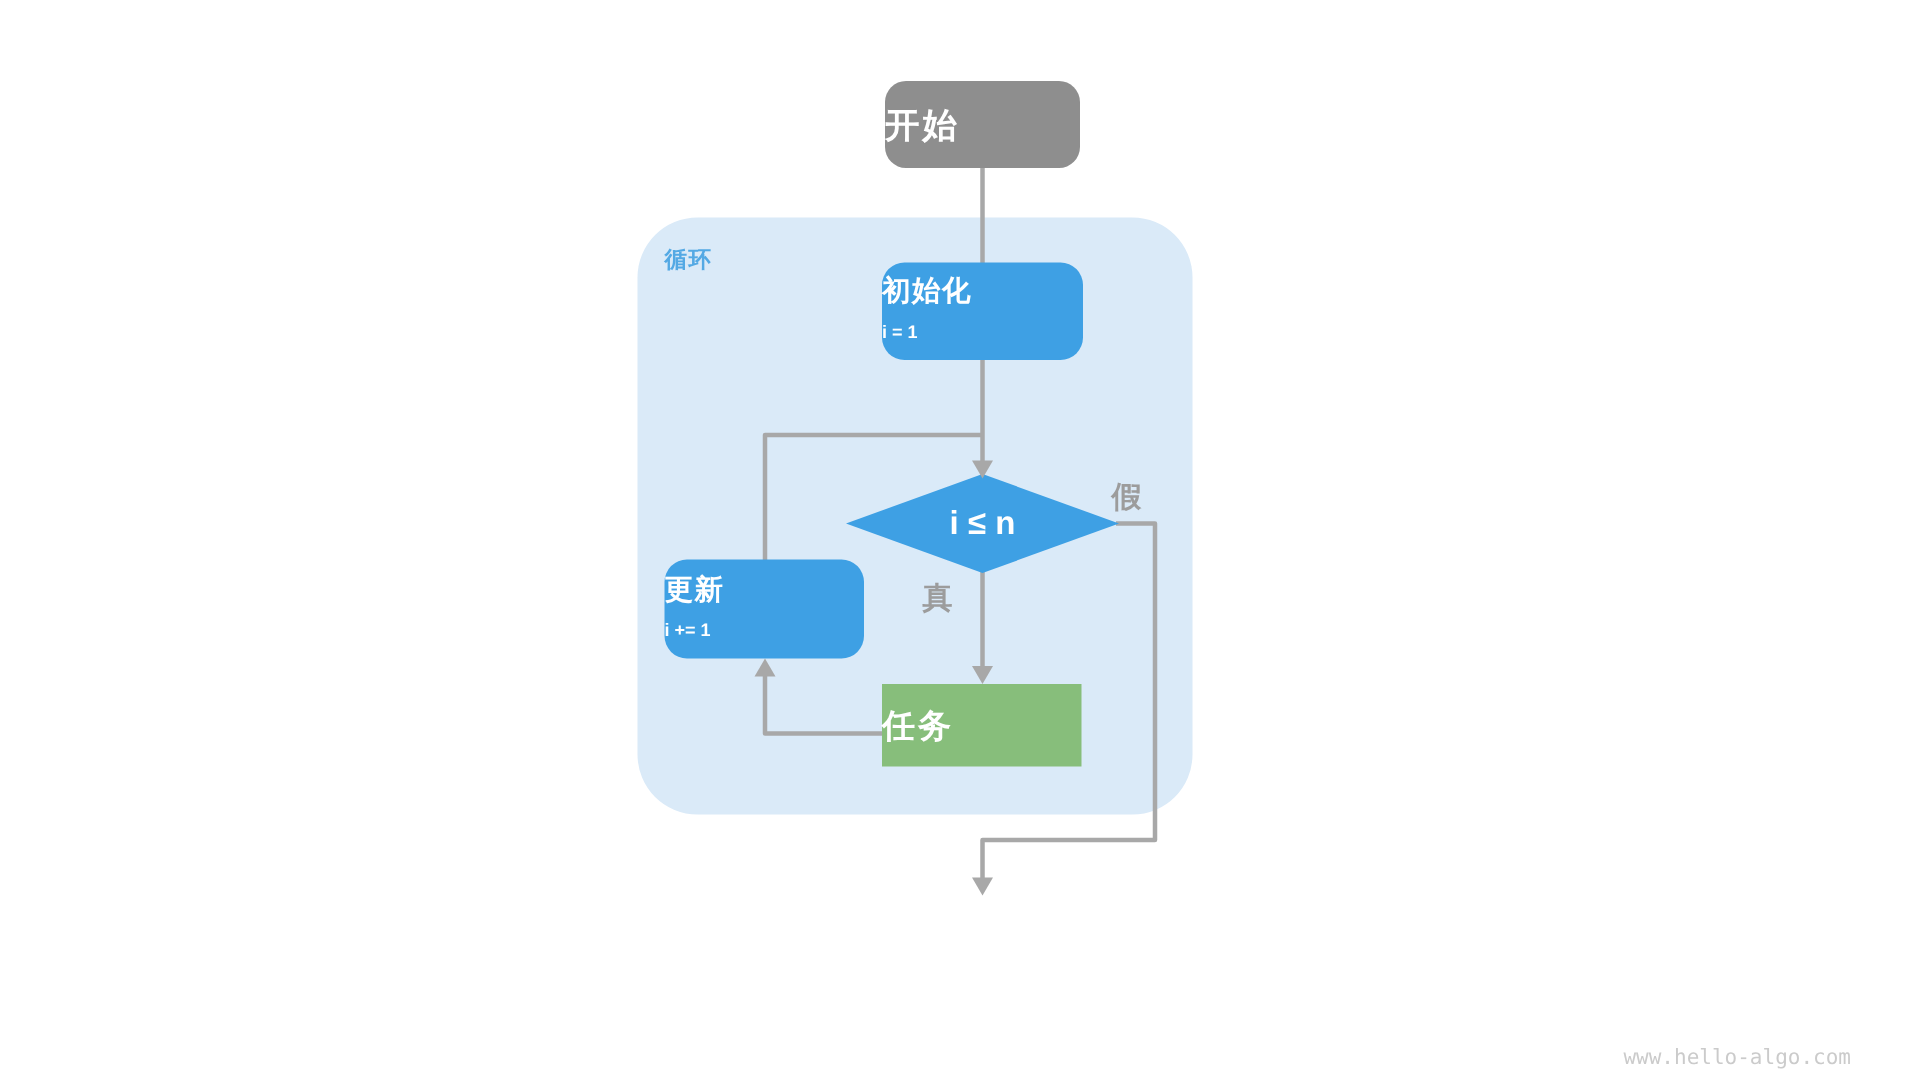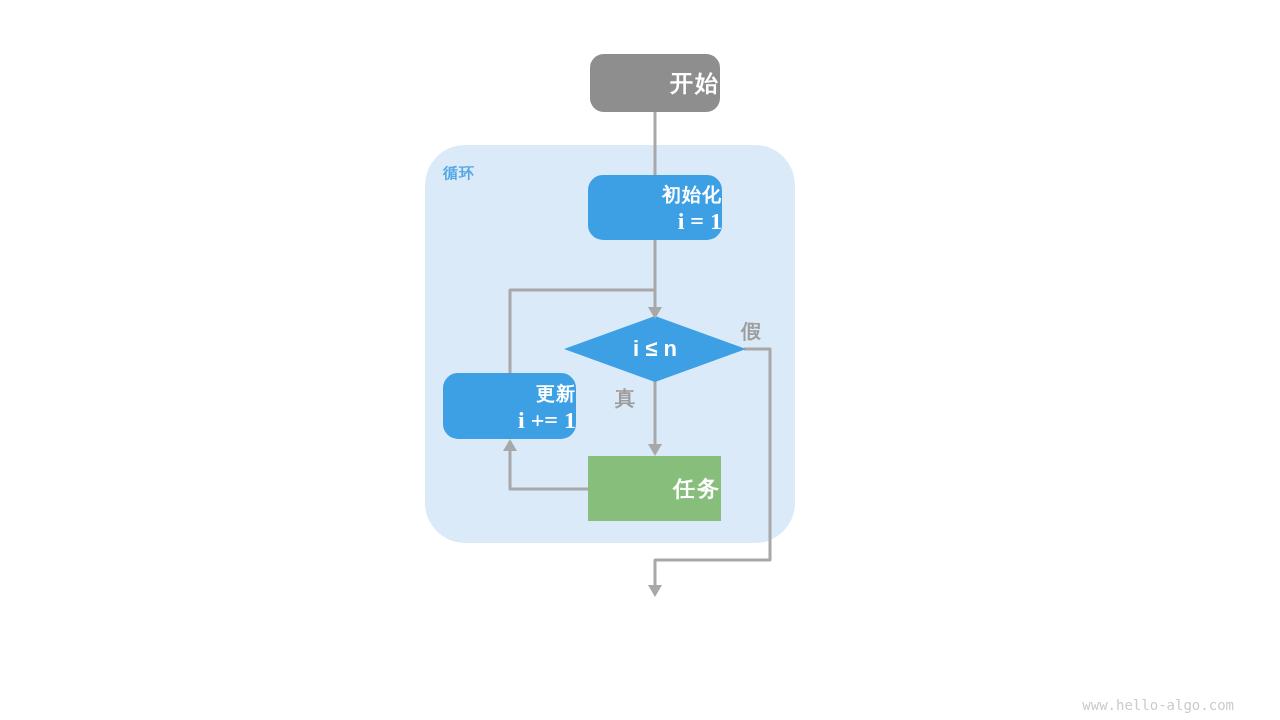--- a/index.html
+++ b/index.html
@@ -29,21 +29,21 @@
   }
   .connectors {
     position: absolute;
     left: 0; top: 0;
     width: 1280px; height: 720px;
   }
   .node {
     position: absolute;
     display: flex;
     flex-direction: column;
-    align-items: flex-end;
+    align-items: flex-start;
     justify-content: center;
     color: #ffffff;
     text-align: center;
   }
   .terminal {
     background: #8E8E8E;
     border-radius: 14px;
     font-size: 23px;
     font-weight: 600;
     letter-spacing: 2px;
@@ -55,22 +55,22 @@
     font-weight: 600;
     letter-spacing: 2px;
   }
   .node-title {
     font-size: 19px;
     font-weight: 600;
     letter-spacing: 1px;
     line-height: 27px;
   }
   .node-code {
-    font-family: Liberation Serif, serif;
-    font-size: 24px;
+    font-family: Liberation Sans, sans-serif;
+    font-size: 12px;
     font-weight: bold;
     line-height: 26px;
   }
   .diamond-text {
     position: absolute;
     left: 588px; top: 336px;
     width: 134px;
     text-align: center;
     color: #ffffff;
     font-family: Liberation Sans, sans-serif;
@@ -130,21 +130,21 @@
     <span class="node-code">i = 1</span>
   </div>
 
   <div class="diamond-text">i ≤ n</div>
 
   <div class="node process-blue" style="left:443px; top:373px; width:133px; height:66px;">
     <span class="node-title">更新</span>
     <span class="node-code">i += 1</span>
   </div>
 
-  <div class="node process-green" style="left:588px; top:456px; width:133px; height:65px;">
+  <div class="node process-green" style="left:588px; top:456px; width:133px; height:55px;">
     <span>任务</span>
   </div>
 
 
   <div class="edge-label edge-label-true">真</div>
   <div class="edge-label edge-label-false">假</div>
 
   <div class="watermark">www.hello-algo.com</div>
 
 </div>

